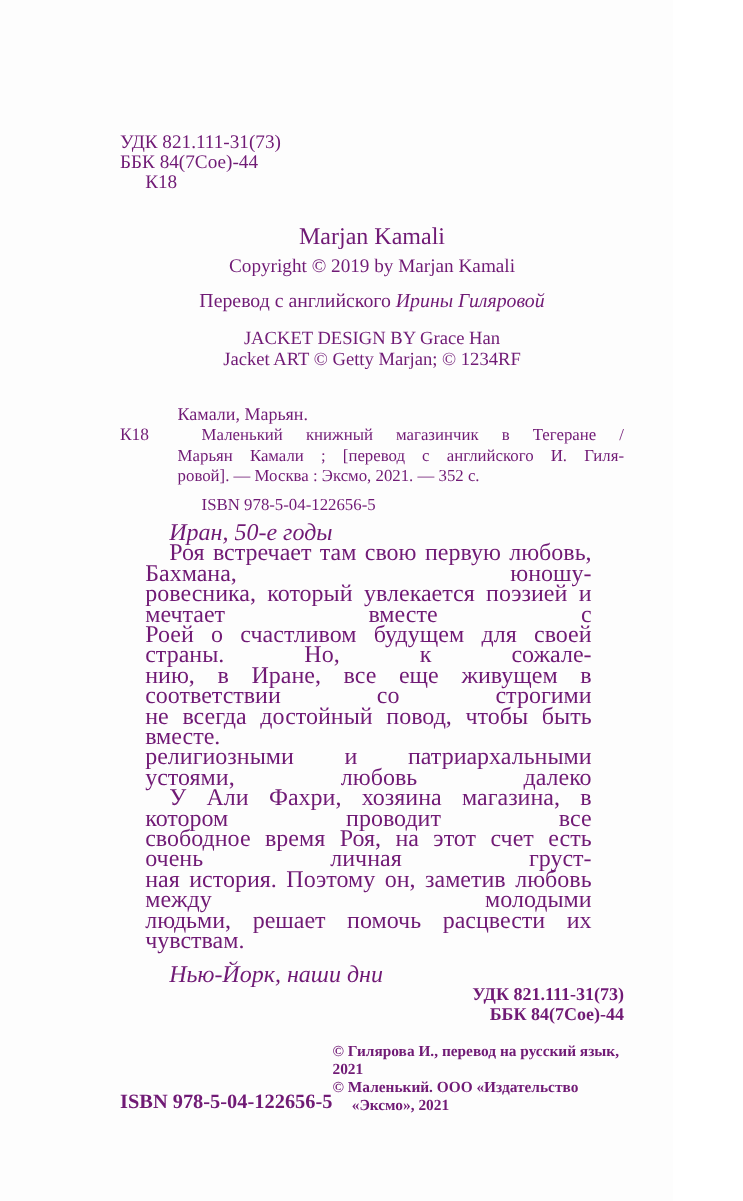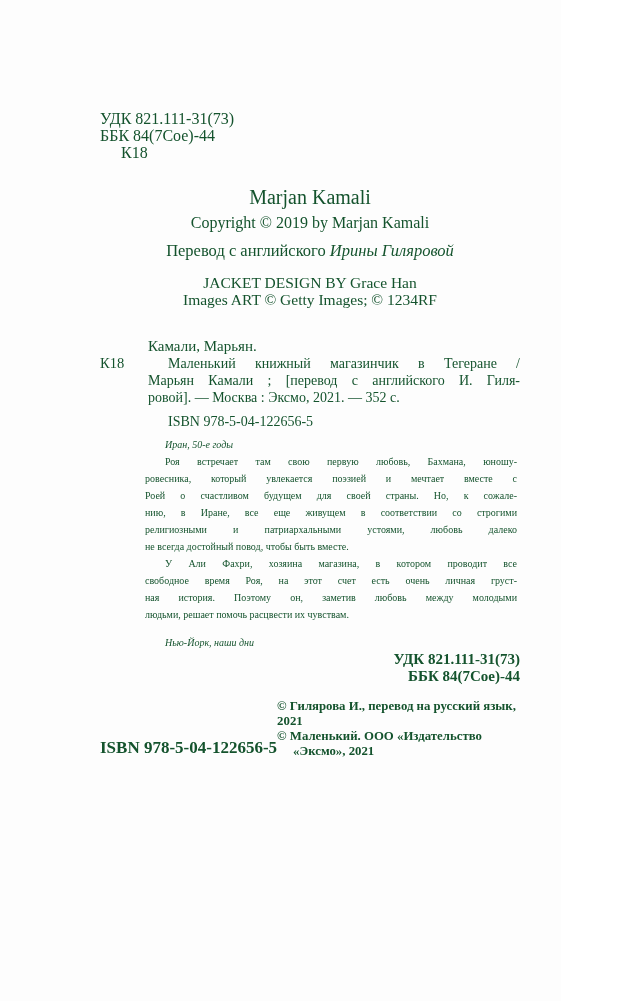--- a/index.html
+++ b/index.html
@@ -1,20 +1,20 @@
 <!DOCTYPE html>
 <html><head>
 <meta charset="utf-8">
 <style>
   html,body { margin:0; padding:0; }
   .page {
     position:relative;
     width:561px; height:1001px;
     background:#fdfdfd;
-    color:#14532d;
+    color:#701a75;
     font-family:"Liberation Serif", serif;
     overflow:hidden;
   }
   .content {
     position:absolute;
     left:100px; top:110px;
     width:420px;
   }
   
   .top-codes { font-size:16px; line-height:17px; }
@@ -35,22 +35,22 @@
   .biblio-author { font-weight:normal; font-size:15px; }
   .k18-hang { position:absolute; left:-48px; top:17px; font-size:14.5px; }
   .biblio-isbn { margin-top:7px; text-indent:20px; }
 
   
   .ln { text-align:justify; text-align-last:justify; white-space:normal; }
   .ln.last { text-align-last:left; }
   .ln.ind { text-indent:20px; }
 
   
-  .annotation { margin-top:6px; margin-left:45px; width:372px;
-                font-size:10px; line-height:17px; }
+  .annotation { margin-top:6px; margin-left:21px; width:372px;
+                font-size:20px; line-height:17px; }
   .ann-heading { font-style:italic; text-indent:20px; }
   .ann-heading.gap { margin-top:11px; }
   .para { margin:0; }
 
   
   .bottom-codes { margin-top:0; width:420px; text-align:right;
                   font-weight:bold; font-size:15px; line-height:17px; }
 
   
   .footer { margin-top:14px; display:flex; justify-content:space-between;
@@ -69,41 +69,41 @@
       <div>УДК 821.111-31(73)</div>
       <div>ББК 84(7Сое)-44</div>
       <div class="k18">К18</div>
     </div>
 
     <div class="title-block">
       <div class="tb-author">Marjan Kamali</div>
       <div class="tb-copy">Copyright © 2019 by Marjan Kamali</div>
       <div class="tb-trans"><span>Перевод с английского </span><i>Ирины Гиляровой</i></div>
       <div class="tb-jacket1">JACKET DESIGN BY Grace Han</div>
-      <div class="tb-jacket2">Images ART © Getty Images; © 1234RF</div>
+      <div class="tb-jacket2">Jacket ART © Getty Marjan; © 1234RF</div>
     </div>
 
     <div class="biblio">
       <div class="biblio-author">Камали, Марьян.</div>
       <div class="k18-hang">К18</div>
       <div class="ln ind">Маленький книжный магазинчик в Тегеране /</div>
       <div class="ln">Марьян Камали ; [перевод с английского И. Гиля-</div>
       <div class="ln last">ровой]. — Москва : Эксмо, 2021. — 352 с.</div>
       <div class="biblio-isbn">ISBN 978-5-04-122656-5</div>
     </div>
 
     <div class="annotation">
       <div class="ann-heading">Иран, 50-е годы</div>
       <div class="para">
         <div class="ln ind">Роя встречает там свою первую любовь, Бахмана, юношу-</div>
         <div class="ln">ровесника, который увлекается поэзией и мечтает вместе с</div>
         <div class="ln">Роей о счастливом будущем для своей страны. Но, к сожале-</div>
         <div class="ln">нию, в Иране, все еще живущем в соответствии со строгими</div>
+        <div class="ln last">не всегда достойный повод, чтобы быть вместе.</div>
         <div class="ln">религиозными и патриархальными устоями, любовь далеко</div>
-        <div class="ln last">не всегда достойный повод, чтобы быть вместе.</div>
       </div>
       <div class="para">
         <div class="ln ind">У Али Фахри, хозяина магазина, в котором проводит все</div>
         <div class="ln">свободное время Роя, на этот счет есть очень личная груст-</div>
         <div class="ln">ная история. Поэтому он, заметив любовь между молодыми</div>
         <div class="ln last">людьми, решает помочь расцвести их чувствам.</div>
       </div>
       <div class="ann-heading gap">Нью-Йорк, наши дни</div>
     </div>
 

